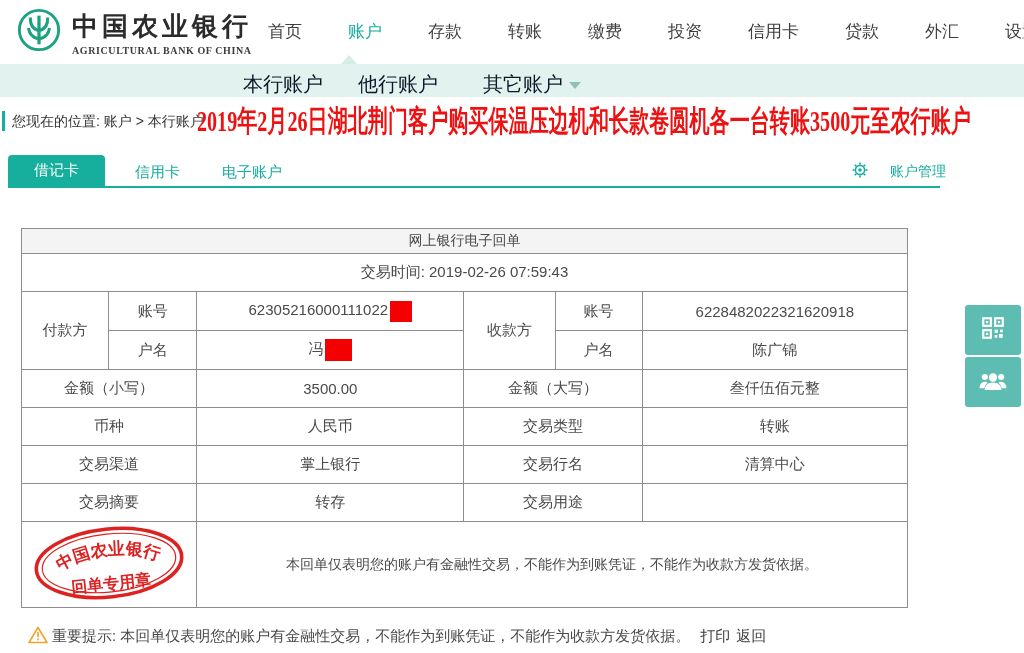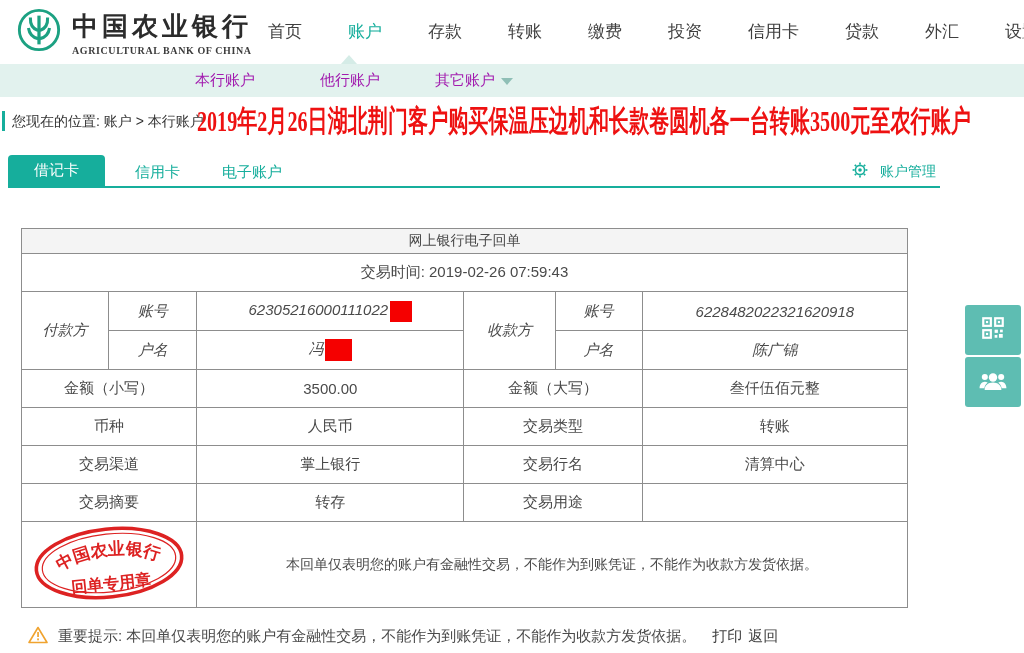--- a/index.html
+++ b/index.html
@@ -17,21 +17,21 @@
   .brand-cn { font-size: 26px; font-weight: bold; color: #2b2b2b; letter-spacing: 4px; font-family: "Liberation Serif","DejaVu Serif",serif; }
   .brand-en { font-size: 10px; color: #3c3c3c; letter-spacing: 0.6px; font-weight: bold; margin-top: 1px; font-family: "Liberation Serif","DejaVu Serif",serif; }
   .topnav { position: absolute; left: 268px; top: 0; height: 62px; display: flex; align-items: center; gap: 46px; }
   .topnav .nav-item { font-size: 17px; color: #3f3f3f; cursor: pointer; white-space: nowrap; }
   .topnav .nav-item.active { color: #16ae9c; }
   .nav-pointer { position: absolute; left: 341px; top: 55px; width: 0; height: 0;
     border-left: 8px solid transparent; border-right: 8px solid transparent; border-bottom: 9px solid #d5ece7; }
 
   
   .subnav { position: absolute; left: 0; top: 64px; width: 1024px; height: 33px; background: #e2f2ee; }
-  .subnav-item { position: absolute; top: 7px; font-size: 15px; color: #a21caf; cursor: pointer; white-space: nowrap; }
+  .subnav-item { position: absolute; top: 7px; font-size: 20px; color: #0f172a; cursor: pointer; white-space: nowrap; margin-left: 48px; }
   .caret-down { display: inline-block; width: 0; height: 0; border-left: 6px solid transparent;
     border-right: 6px solid transparent; border-top: 7px solid #8fbfb6; margin-left: 6px; vertical-align: middle; }
 
   
   .breadcrumb { position: absolute; left: 2px; top: 111px; display: flex; align-items: flex-end; }
   .breadcrumb-bar { width: 3px; height: 20px; background: #16ae9c; margin-right: 7px; }
   .breadcrumb-text { font-size: 14px; color: #333; white-space: nowrap; }
   .annotation {
     position: absolute; left: 197px; top: 101px; white-space: nowrap;
     font-family: "Liberation Serif", "DejaVu Serif", serif; font-weight: bold;
@@ -39,38 +39,38 @@
   }
 
   
   .tab-active { position: absolute; left: 8px; top: 155px; width: 97px; height: 31px; background: #16ae9c;
     color: #fff; font-size: 15px; display: flex; align-items: center; justify-content: center;
     border-radius: 4px 4px 0 0; cursor: pointer; }
   .tab-plain { position: absolute; top: 163px; font-size: 15px; color: #16ae9c; cursor: pointer; white-space: nowrap; }
   .tab-credit { left: 135px; }
   .tab-ebank { left: 222px; }
   .tabs-underline { position: absolute; left: 8px; top: 186px; width: 932px; height: 2px; background: #16ae9c; }
-  .account-manage { position: absolute; left: 852px; top: 162px; display: flex; align-items: center; gap: 12px;
+  .account-manage { position: absolute; left: 852px; top: 162px; display: flex; align-items: center; gap: 22px;
     font-size: 14px; color: #16ae9c; cursor: pointer; }
 
   
   .receipt-wrap { position: absolute; left: 10px; top: 228px; padding-left: 11px; }
   table.receipt { border-collapse: collapse; width: 887px; table-layout: fixed; font-size: 15px; color: #4a4a4a; }
   table.receipt td { border: 1px solid #8d8d8d; text-align: center; padding: 0; overflow: hidden; }
   td.caption-cell { background: #f4f4f4; height: 25px; font-size: 14px; color: #4a4a4a; }
   td.time-cell { height: 38px; text-align: left; padding-left: 12px; }
-  .h39 { height: 39px; font-style: italic; } .h38 { height: 38px; } .h86 { height: 86px; }
+  .h39 { height: 39px; } .h38 { height: 38px; } .h86 { height: 86px; }
   .redact { display: inline-block; background: #f50000; vertical-align: middle; margin-left: 2px; }
   .redact-acct { width: 22px; height: 21px; }
   .redact-name { width: 27px; height: 22px; }
   .stamp-cell { position: relative; }
   .disclaimer-cell { font-size: 14px; }
 
   
-  .footer-note { position: absolute; left: 28px; top: 626px; display: flex; align-items: center; gap: 10px;
+  .footer-note { position: absolute; left: 28px; top: 626px; display: flex; align-items: center; gap: 4px;
     font-size: 15px; color: #4a4a4a; }
   .footer-links a { color: #404040; text-decoration: none; margin-left: 6px; cursor: pointer; font-size: 15px; }
   .footer-links a.back { }
 
   
   .side-tools { position: absolute; left: 965px; top: 305px; display: flex; flex-direction: column; gap: 2px; }
   .side-btn { width: 56px; height: 50px; background: #5ebdb2; border-radius: 3px; display: flex;
     align-items: center; justify-content: center; cursor: pointer; }
 </style>
 </head>
@@ -106,21 +106,21 @@
     <span class="nav-item">贷款</span>
     <span class="nav-item">外汇</span>
     <span class="nav-item">设置</span>
     <span class="nav-item">本地</span>
   </div>
   <div class="nav-pointer"></div>
 </div>
 
 <div class="subnav">
   <span class="subnav-item" style="left:195px">本行账户</span>
-  <span class="subnav-item" style="left:320px">他行账户</span>
+  <span class="subnav-item" style="left:310px">他行账户</span>
   <span class="subnav-item" style="left:435px"><span>其它账户</span><span class="caret-down"></span></span>
 </div>
 
 <div class="breadcrumb">
   <span class="breadcrumb-bar"></span>
   <span class="breadcrumb-text">您现在的位置: 账户 &gt; 本行账户</span>
 </div>
 <div class="annotation">2019年2月26日湖北荆门客户购买保温压边机和长款卷圆机各一台转账3500元至农行账户</div>
 
 <div class="tab-active">借记卡</div>

